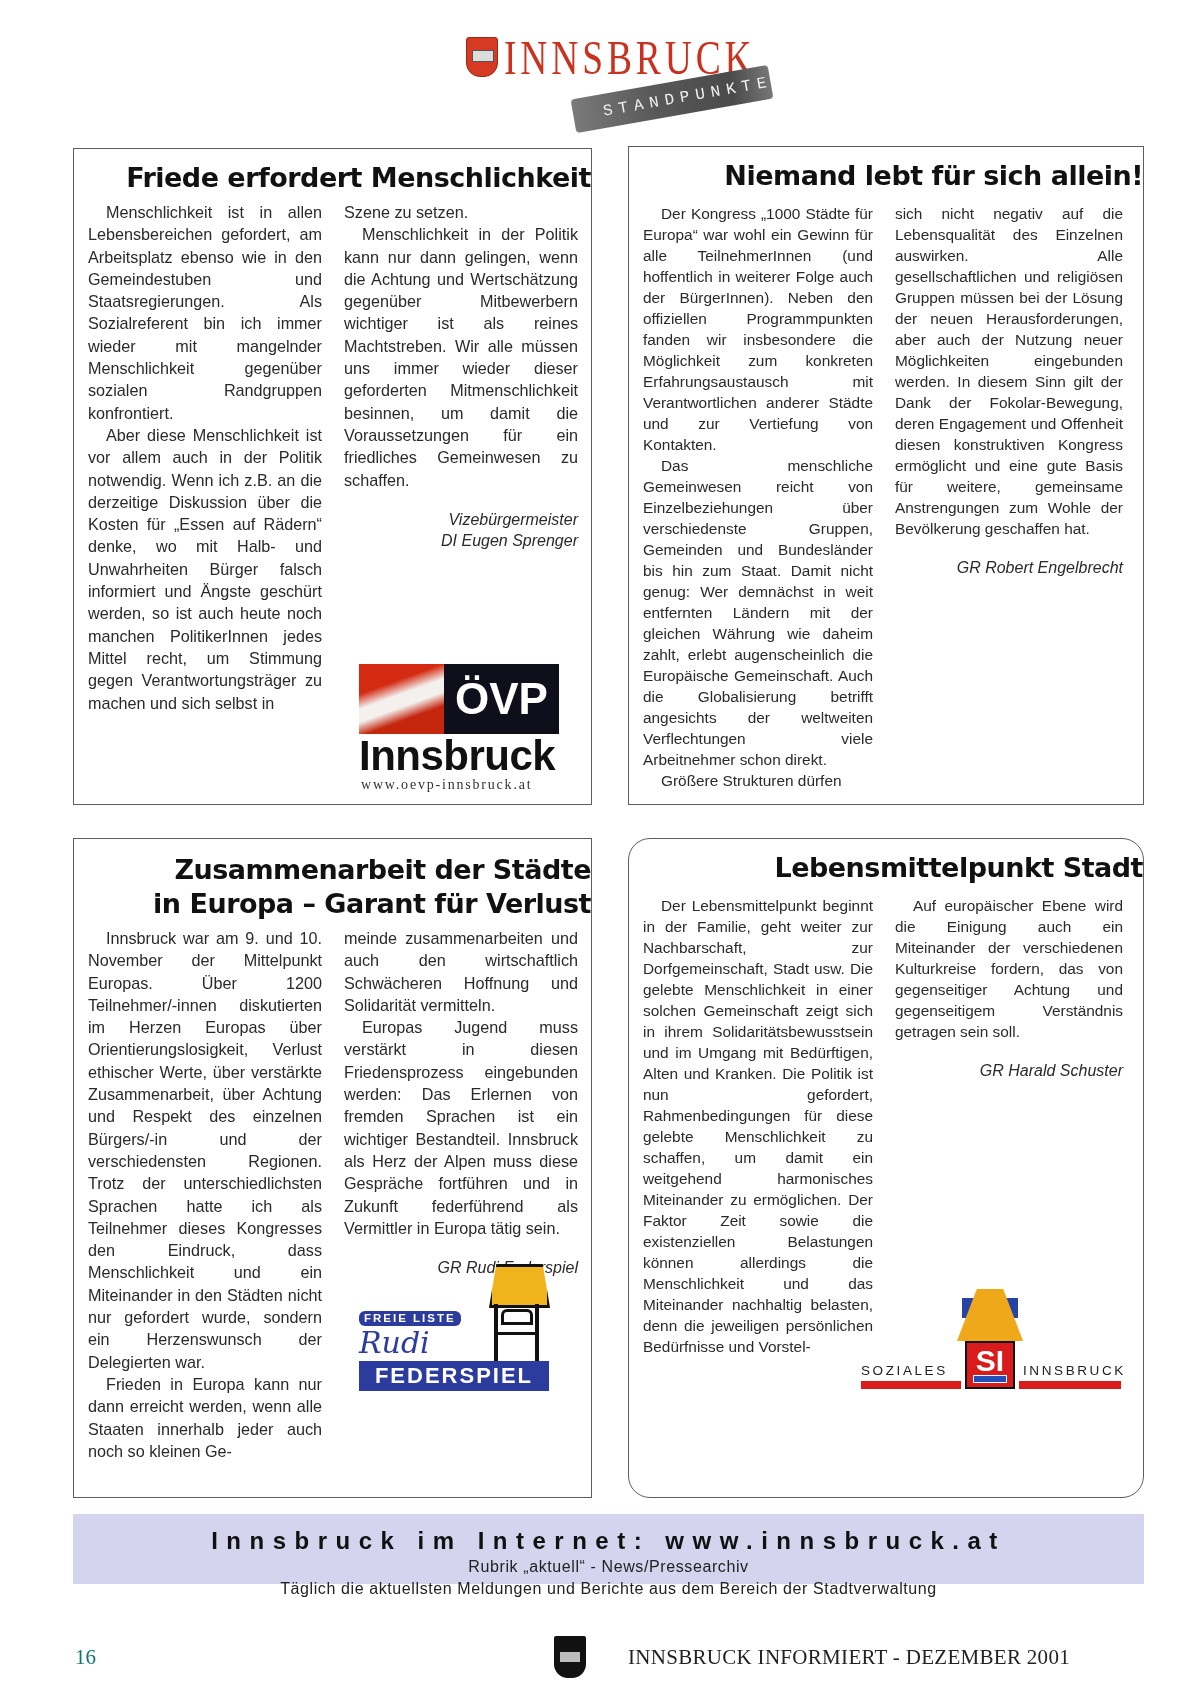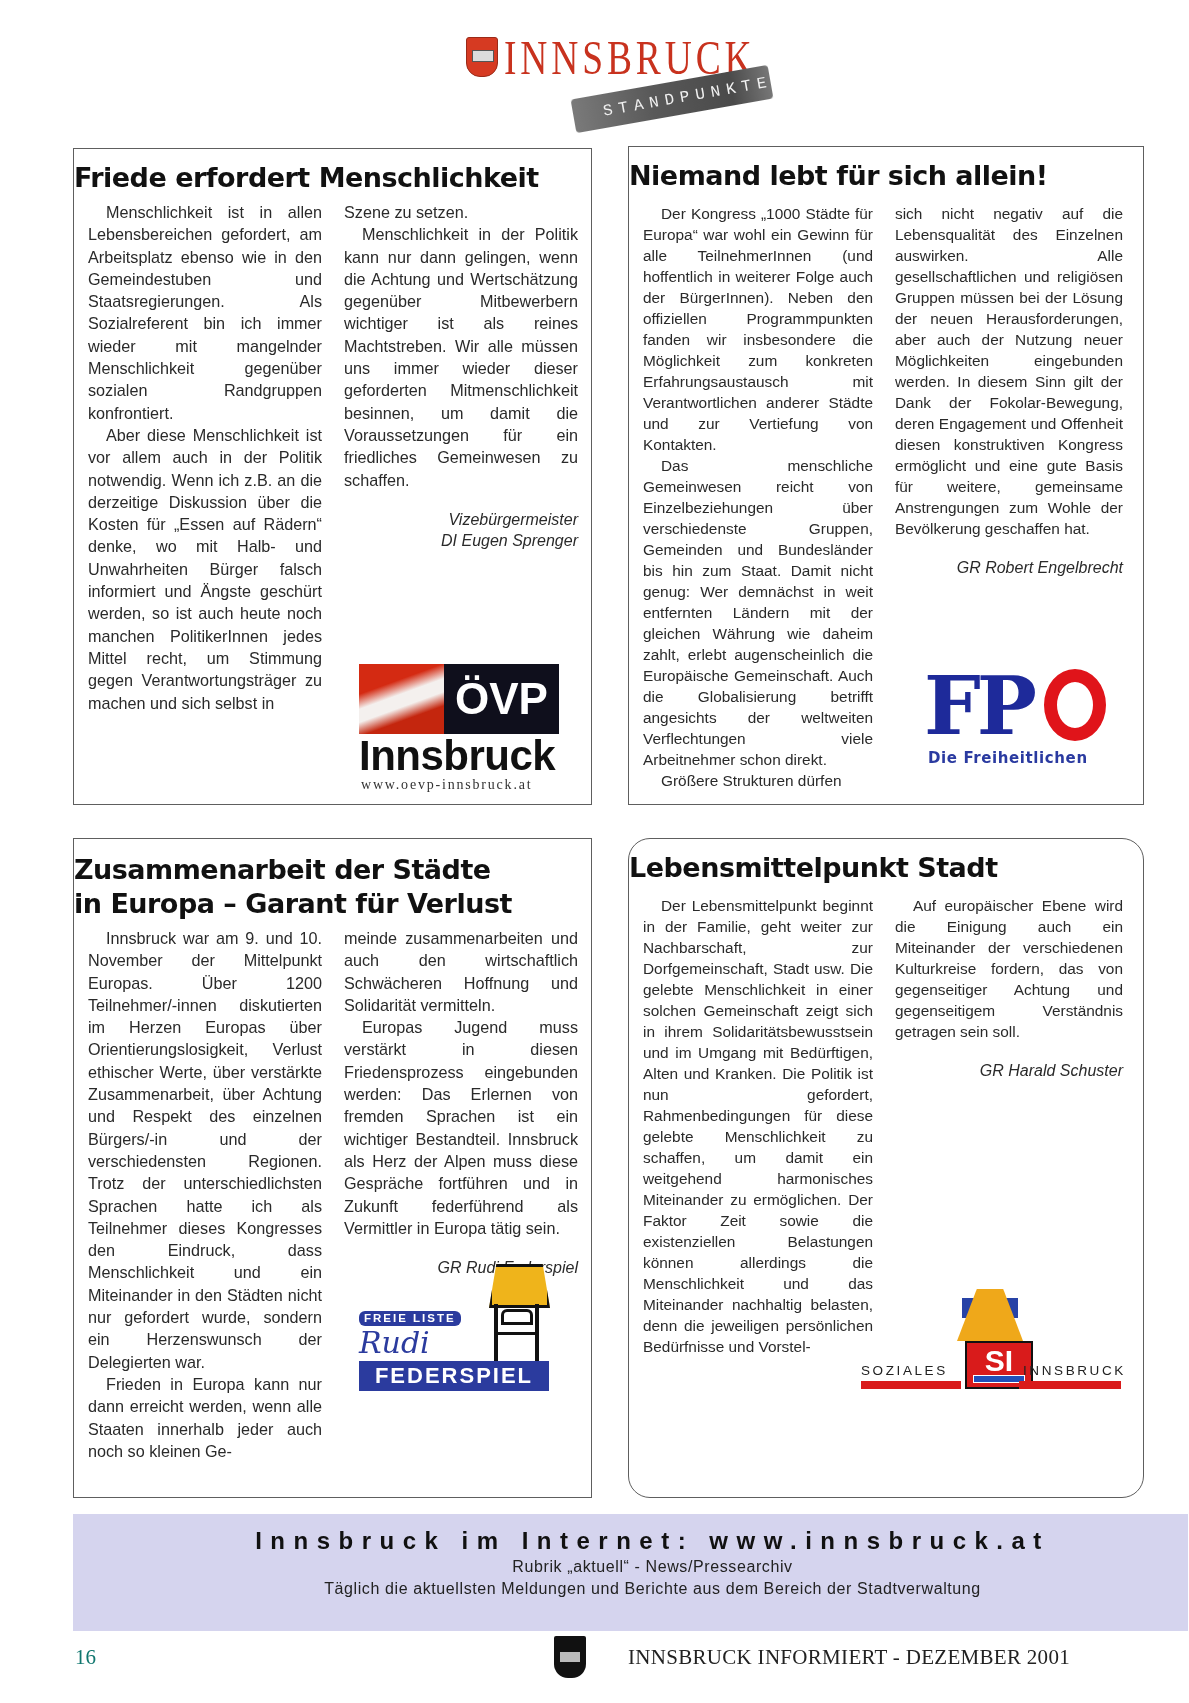--- a/index.html
+++ b/index.html
@@ -17,21 +17,21 @@
                 transform-origin: left top; line-height: 56px; }
   .mast-stripe { position: absolute; left: 110px; top: 52px; width: 200px; height: 34px;
                  background: linear-gradient(90deg, #7a7a7a, #595959 40%, #4a4a4a 80%, #777);
                  transform: rotate(-10deg); border-radius: 4px; filter: blur(0.4px); }
   .mast-sub { position: absolute; left: 140px; top: 58px; font-family: "Liberation Mono", monospace;
               font-size: 16px; letter-spacing: 6px; color: #f0f0f0; transform: rotate(-10deg); }
 
   
   .box { position: absolute; border: 1.5px solid #5e5e5e; background: #fff; box-sizing: border-box; }
   .box h2 { margin: 0; font-family: "DejaVu Sans", sans-serif; font-weight: bold; color: #111;
-            text-align: left; letter-spacing: -0.5px; }
+            text-align: right; letter-spacing: -0.5px; }
   .cols { position: absolute; display: flex; gap: 22px; }
   .col { width: 234px; font-size: 16.2px; line-height: 22.3px; text-align: justify; color: #2a2a2a; }
   .col p { margin: 0; text-indent: 18px; }
   .col p.cont { text-indent: 0; }
   .sig { margin-top: 18px; text-align: right; font-style: italic; font-size: 16px; line-height: 21px; color: #2a2a2a; }
 
   .b1 { left: 73px; top: 148px; width: 519px; height: 657px; }
   .b2 { left: 628px; top: 146px; width: 516px; height: 659px; }
   .b3 { left: 73px; top: 838px; width: 519px; height: 660px; }
   .b4 { left: 628px; top: 838px; width: 516px; height: 660px; border-radius: 22px; }
@@ -73,31 +73,31 @@
              border: 3px solid #111; clip-path: polygon(12% 0, 88% 0, 100% 100%, 0 100%); }
   .fl-tower { position: absolute; left: 135px; top: 40px; width: 45px; height: 58px; border-left: 4px solid #111; border-right: 4px solid #111; box-sizing: border-box; }
   .fl-tower::before { content: ""; position: absolute; left: 0; right: 0; top: 28px; border-top: 3px solid #111; }
   .fl-win { position: absolute; left: 142px; top: 45px; width: 32px; height: 16px; border: 3px solid #111;
             border-radius: 6px 6px 0 0; box-sizing: border-box; }
 
   .logo-si { position: absolute; left: 232px; top: 450px; width: 260px; height: 100px; }
   .si-roof { position: absolute; left: 96px; top: 0; width: 66px; height: 52px; background: #efa81a;
              clip-path: polygon(30% 0, 70% 0, 100% 100%, 0 100%); }
   .si-roofback { position: absolute; left: 101px; top: 9px; width: 56px; height: 20px; background: #2742a6; }
-  .si-house { position: absolute; left: 104px; top: 52px; width: 68px; height: 48px; background: #d91b1b;
+  .si-house { position: absolute; left: 104px; top: 52px; width: 50px; height: 48px; background: #d91b1b;
               border: 2px solid #111; box-sizing: border-box; color: #fff; font-weight: bold; font-size: 30px;
               text-align: center; line-height: 36px; font-family: "Liberation Sans", sans-serif; }
   .si-house::after { content: ""; position: absolute; left: 6px; right: 6px; bottom: 4px; height: 6px; background: #2250b8; border: 1px solid #fff; }
   .si-left { position: absolute; left: 0; top: 74px; font-size: 13.5px; letter-spacing: 2.6px; color: #222; }
   .si-right { position: absolute; left: 162px; top: 74px; font-size: 13.5px; letter-spacing: 2.6px; color: #222; }
   .si-bar-l { position: absolute; left: 0; top: 92px; width: 100px; height: 8px; background: #d91b1b; }
   .si-bar-r { position: absolute; left: 158px; top: 92px; width: 102px; height: 8px; background: #d91b1b; }
 
   
-  .banner { position: absolute; left: 73px; top: 1514px; width: 1071px; height: 117px; background: #d5d4ee; text-align: center; padding-left: 44px; }
+  .banner { position: absolute; left: 73px; top: 1514px; width: 1071px; height: 70px; background: #d5d4ee; text-align: center; }
   .banner-title { font-weight: bold; font-size: 24px; letter-spacing: 8.5px; color: #111; line-height: 30px; padding-top: 12px; }
   .banner-line { font-size: 16px; color: #222; line-height: 22px; letter-spacing: 0.6px; }
 
   
   .page-num { position: absolute; left: 75px; top: 1645px; font-family: "Liberation Serif", serif; font-size: 21px; color: #0f766e; }
   .footer-crest { position: absolute; left: 554px; top: 1636px; width: 32px; height: 42px; background: #111;
                   border-radius: 2px 2px 14px 14px; }
   .footer-crest::after { content: ""; position: absolute; left: 6px; top: 16px; width: 20px; height: 10px; background: #bbb; }
   .footer-title { position: absolute; left: 628px; top: 1645px; font-family: "Liberation Serif", serif; font-size: 21px; color: #222; letter-spacing: 0.3px; }
 </style>
@@ -143,25 +143,20 @@
       <p>Das menschliche Gemeinwesen reicht von Einzelbeziehungen über verschiedenste Gruppen, Gemeinden und Bundesländer bis hin zum Staat. Damit nicht genug: Wer demnächst in weit entfernten Ländern mit der gleichen Währung wie daheim zahlt, erlebt augenscheinlich die Europäische Gemeinschaft. Auch die Globalisierung betrifft angesichts der weltweiten Verflechtungen viele Arbeitnehmer schon direkt.</p>
       <p>Größere Strukturen dürfen</p>
     </div>
     <div class="col">
       <p class="cont">sich nicht negativ auf die Lebensqualität des Einzelnen auswirken. Alle gesellschaftlichen und religiösen Gruppen müssen bei der Lösung der neuen Herausforderungen, aber auch der Nutzung neuer Möglichkeiten eingebunden werden. In diesem Sinn gilt der Dank der Fokolar-Bewegung, deren Engagement und Offenheit diesen konstruktiven Kongress ermöglicht und eine gute Basis für weitere, gemeinsame Anstrengungen zum Wohle der Bevölkerung geschaffen hat.</p>
       <div class="sig">
         <div>GR Robert Engelbrecht</div>
       </div>
     </div>
   </div>
-  <div class="logo-fpoe">
-    <div class="fpoe-fp">FP</div>
-    <div class="fpoe-o"></div>
-    <div class="fpoe-sub">Die Freiheitlichen</div>
-  </div>
 </div>
 
 <div class="box b3">
   <h2>
     <div>Zusammenarbeit der Städte</div>
     <div>in Europa – Garant für Verlust</div>
   </h2>
   <div class="cols" style="left:14px; top:88px;">
     <div class="col">
       <p>Innsbruck war am 9. und 10. November der Mittelpunkt Europas. Über 1200 Teilnehmer/-innen diskutierten im Herzen Europas über Orientierungslosigkeit, Verlust ethischer Werte, über verstärkte Zusammenarbeit, über Achtung und Respekt des einzelnen Bürgers/-in und der verschiedensten Regionen. Trotz der unterschiedlichsten Sprachen hatte ich als Teilnehmer dieses Kongresses den Eindruck, dass Menschlichkeit und ein Miteinander in den Städten nicht nur gefordert wurde, sondern ein Herzenswunsch der Delegierten war.</p>

